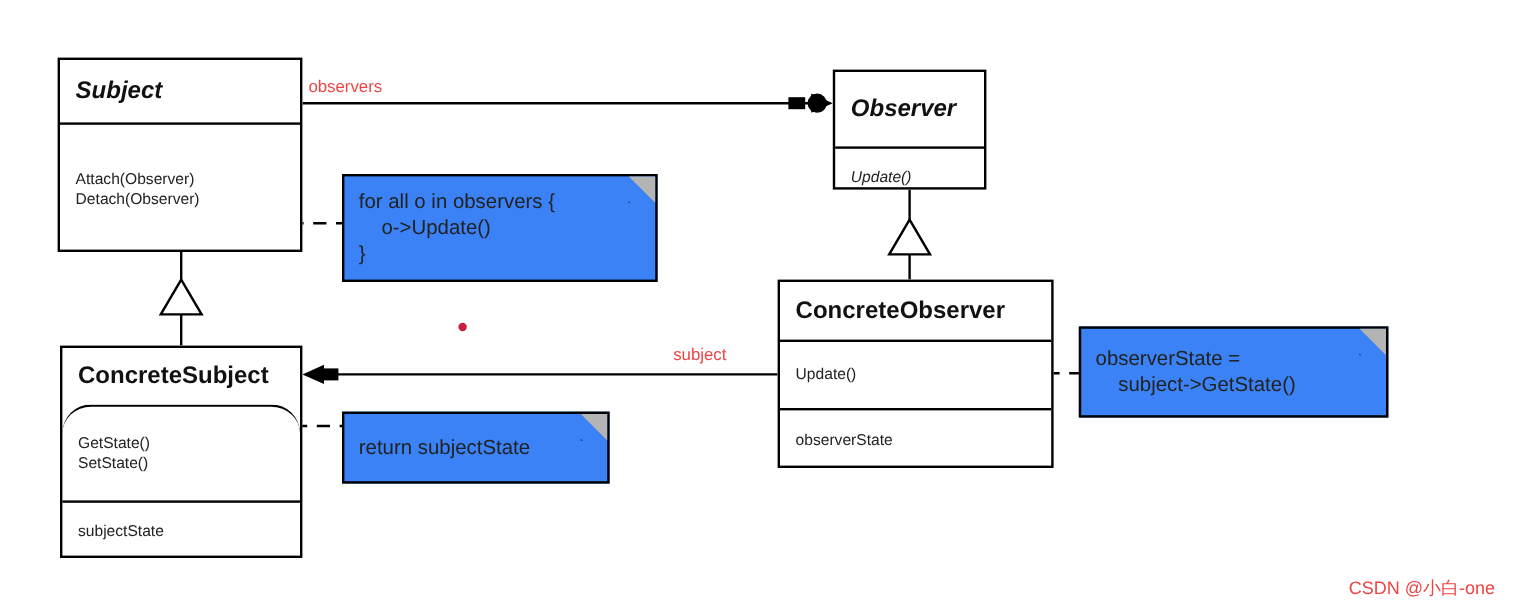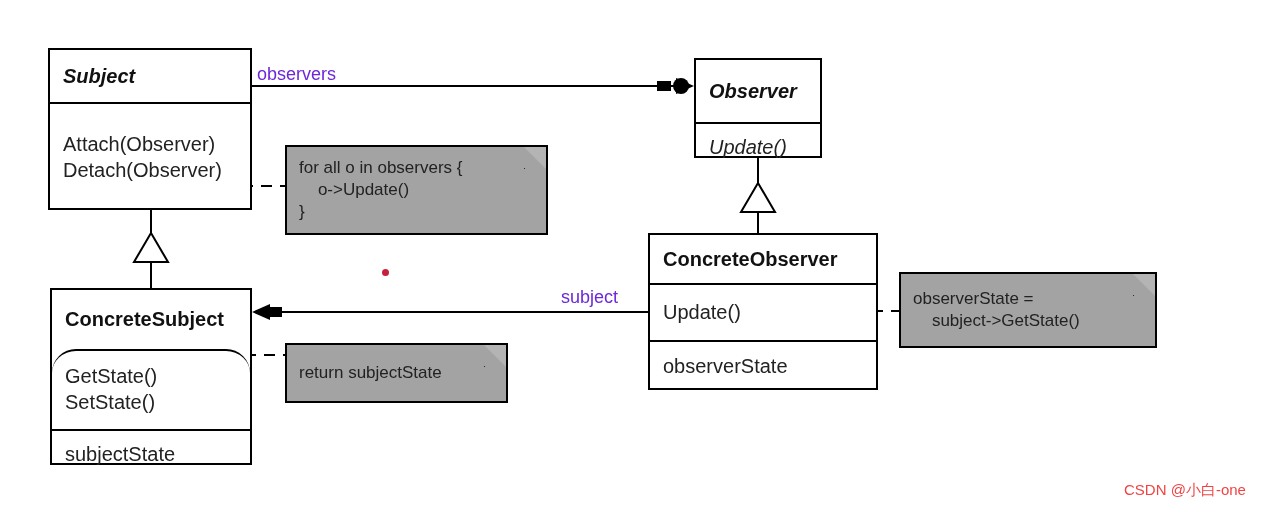--- a/index.html
+++ b/index.html
@@ -51,35 +51,35 @@
     color: #111111;
   }
   .class-name.abstract {
     font-style: italic;
     font-weight: bold;
   }
   .class-name.concrete {
     font-weight: bold;
   }
   .member {
-    font-size: 20px;
+    font-size: 13px;
     line-height: 1.28;
     color: #222222;
     white-space: nowrap;
   }
   .member.abstract {
     font-style: italic;
   }
 
   
   .uml-note {
     position: absolute;
     box-sizing: border-box;
     border: 2px solid #000000;
-    background: #a3a3a3;
+    background: #3b82f6;
     z-index: 3;
     display: flex;
     flex-direction: column;
     justify-content: center;
     padding: 5px 12px;
   }
   .note-line {
     font-size: 17px;
     line-height: 1.3;
     color: #222222;
@@ -110,22 +110,22 @@
     width: 30px;
     height: 30px;
     border-bottom: 2px solid #000000;
     transform: rotate(45deg);
     transform-origin: 50% 50%;
   }
 
   
   .edge-label {
     position: absolute;
-    font-size: 18px;
-    color: #6d28d9;
+    font-size: 14px;
+    color: #ef4444;
     white-space: nowrap;
     z-index: 4;
     background: transparent;
   }
 
   
   .red-dot {
     position: absolute;
     width: 7px;
     height: 7px;
@@ -204,21 +204,21 @@
   <div class="uml-class" style="left:694px; top:58px; width:128px; height:100px;">
     <div class="uml-compartment" style="height:62px;">
       <div class="class-name abstract">Observer</div>
     </div>
     <div class="uml-compartment" style="height:50px;">
       <div class="member abstract">Update()</div>
     </div>
   </div>
 
   <div class="uml-class" style="left:50px; top:288px; width:202px; height:177px;">
-    <div class="uml-compartment" style="height:59px;">
+    <div class="uml-compartment" style="height:47px;">
       <div class="class-name concrete">ConcreteSubject</div>
     </div>
     <div class="uml-compartment" style="height:80px;border-radius:24px;">
       <div class="member">GetState()</div>
       <div class="member">SetState()</div>
     </div>
     <div class="uml-compartment" style="height:50px;">
       <div class="member">subjectState</div>
     </div>
   </div>

